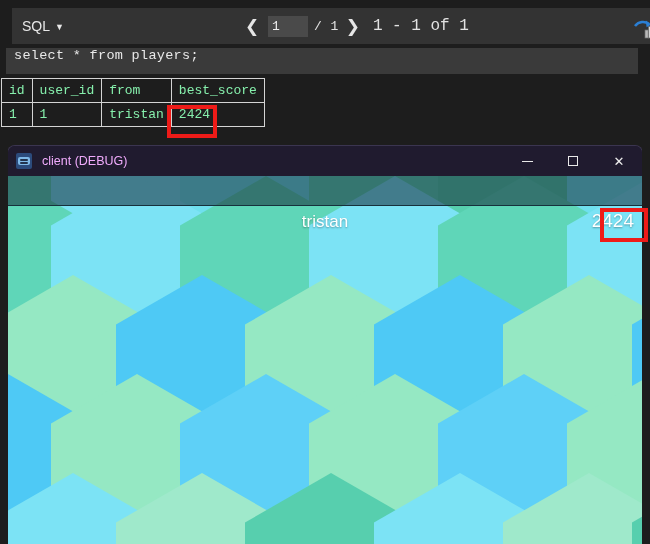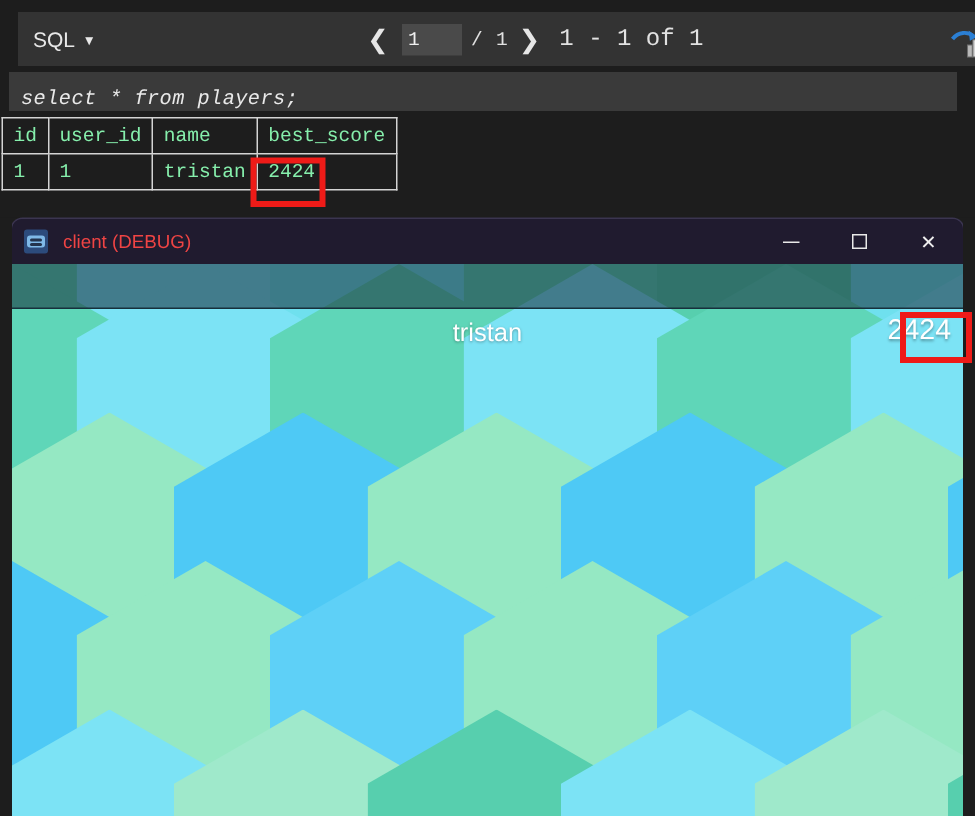--- a/index.html
+++ b/index.html
@@ -109,22 +109,21 @@
     width: 24px; height: 24px;
     cursor: pointer;
   }
 
   #query-bar {
     position: absolute;
     left: 6px; top: 48px;
     width: 632px; height: 26px;
     background: #3a3a3a;
     display: flex;
-    align-items: flex-end;
-    font-style: italic;
+    align-items: flex-start;
   }
   #query-text {
     color: #e9e9e9;
     font-family: "Liberation Mono", monospace;
     font-size: 13.5px;
     padding-left: 8px;
     letter-spacing: 0.3px;
     white-space: pre;
   }
 
@@ -198,21 +197,21 @@
     content: "";
     position: absolute;
     left: 4px; top: 6px;
     width: 8px; height: 2px;
     background: #23334d;
     border-radius: 1px;
     box-shadow: 0 3px 0 0 #23334d;
   }
   #window-title {
     margin-left: 10px;
-    color: #ef4444;
+    color: #f0abfc;
     font-size: 12.5px;
     font-family: "Liberation Sans", sans-serif;
     user-select: none;
   }
   .win-btn {
     position: absolute;
     top: 0;
     width: 46px; height: 30px;
     display: flex;
     align-items: center;
@@ -337,21 +336,21 @@
 
     <div id="query-bar">
       <span id="query-text">select * from players;</span>
     </div>
 
     <table id="results-table">
       <thead>
         <tr>
           <th>id</th>
           <th>user_id</th>
-          <th>name</th>
+          <th>from</th>
           <th>best_score</th>
         </tr>
       </thead>
       <tbody>
         <tr>
           <td>1</td>
           <td>1</td>
           <td>tristan</td>
           <td>2424</td>
         </tr>

